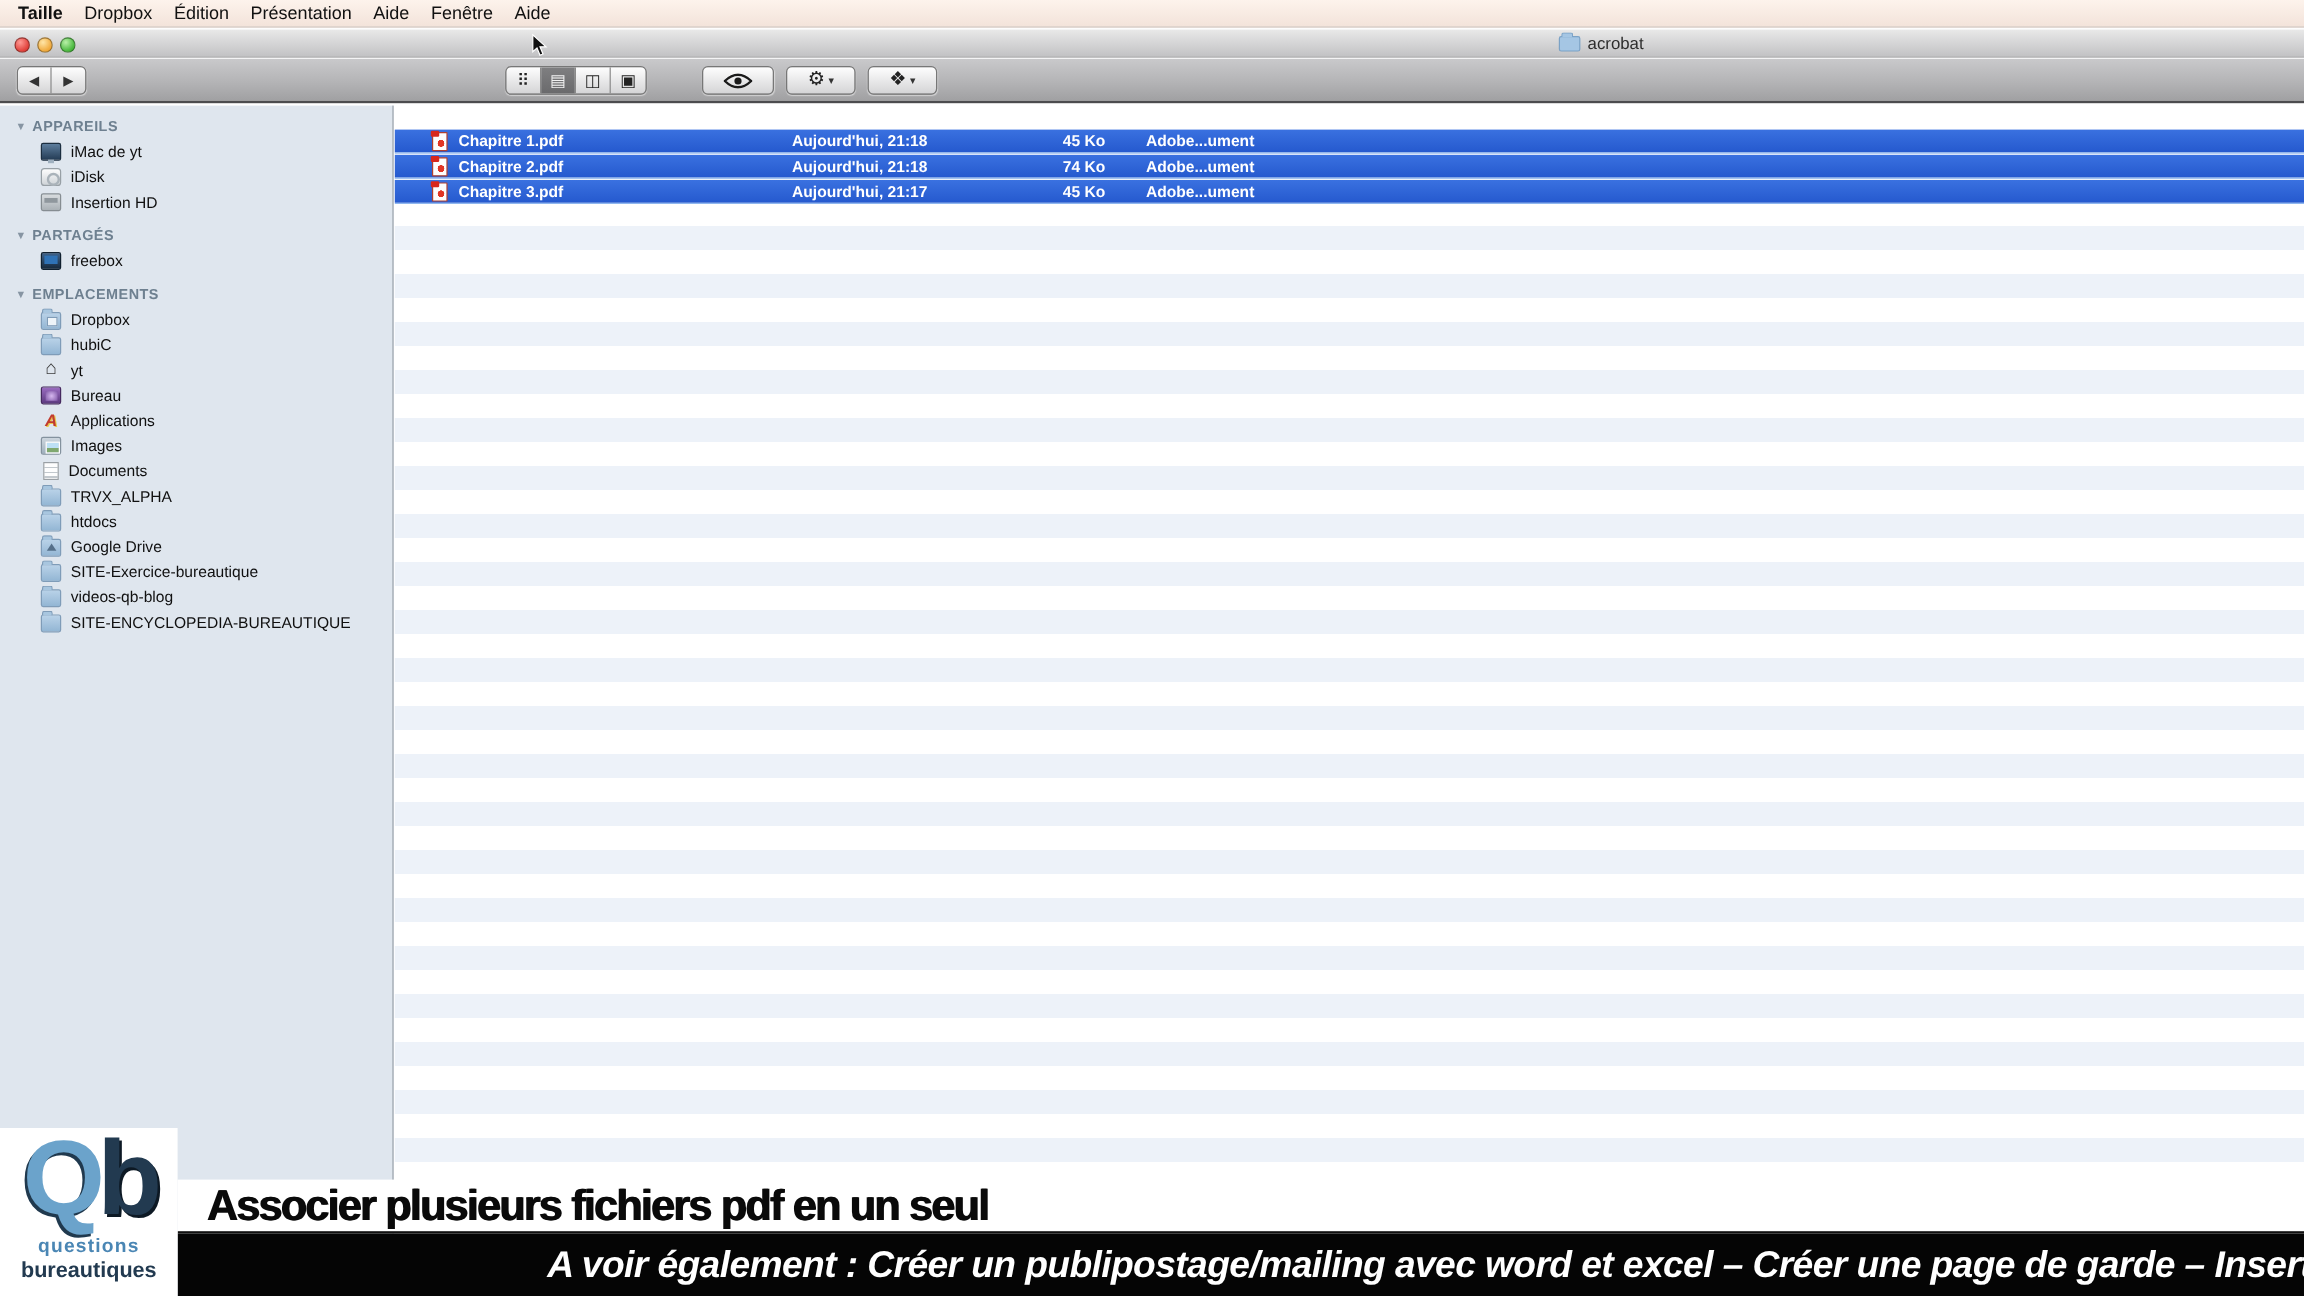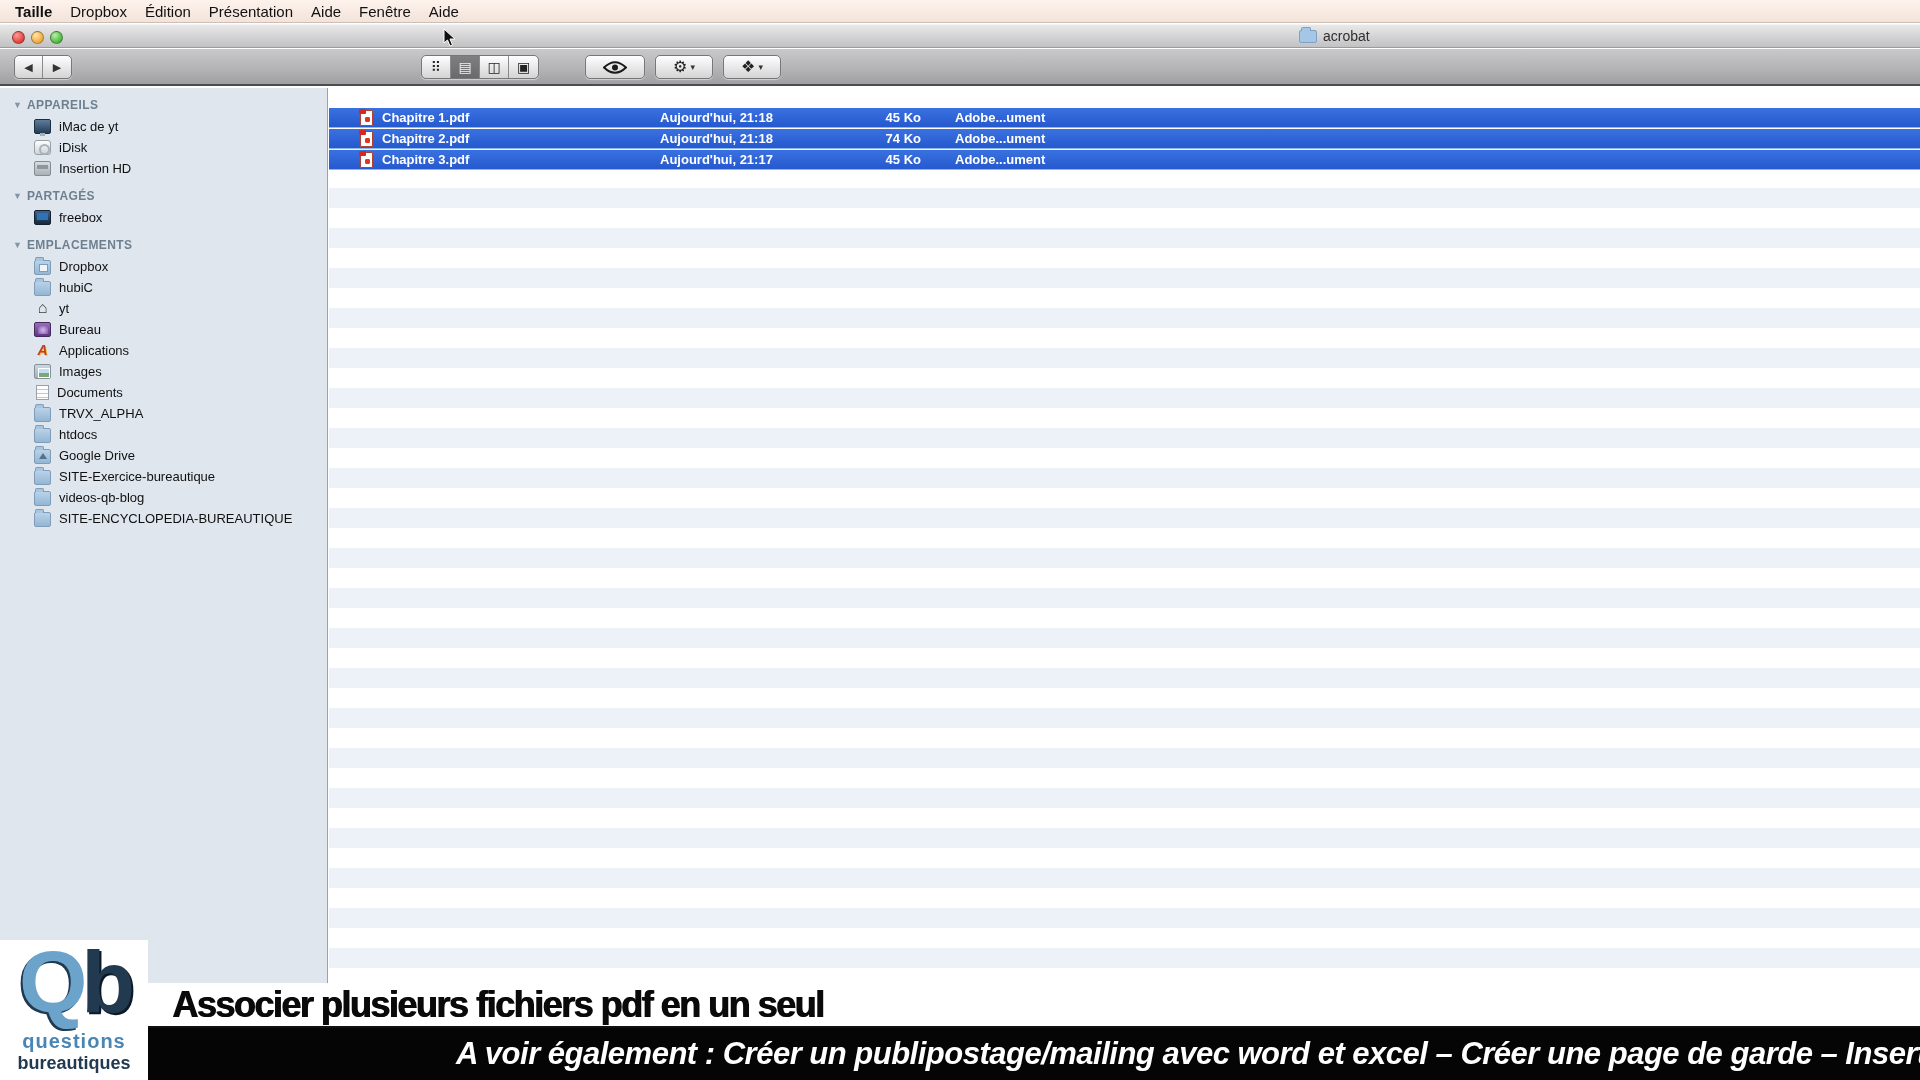--- a/index.html
+++ b/index.html
@@ -151,21 +151,21 @@
   .pdf-icon::after { content:""; position:absolute; left:3px; top:5px; width:7px; height:7px;
               background:radial-gradient(circle,#e03525 55%, #fdfdfd 60%); border-radius:50%; }
 
   
   .logo-box { position:absolute; left:0; top:940px; width:148px; height:140px; background:#fff;
               z-index:6; text-align:center; }
   .logo-qb { font-size:88px; font-weight:bold; line-height:80px; letter-spacing:-6px;
              margin-top:2px; }
   .logo-qb .q { color:#6ba3cb; text-shadow:-2px 2px 0 #20394e; }
   .logo-qb .b { color:#223a50; text-shadow:2px 2px 0 #0d1924; }
-  .logo-w1 { font-size:20px; font-weight:bold; color:#4a86b4; letter-spacing:1px; margin-top:8px; }
+  .logo-w1 { font-size:16px; font-weight:bold; color:#4a86b4; letter-spacing:1px; margin-top:8px; }
   .logo-w2 { font-size:18px; font-weight:bold; color:#223a50; letter-spacing:0; }
 
   .headline-band { position:absolute; left:148px; top:983px; width:1772px; height:45px;
               background:#fff; border-bottom:2px solid #111; z-index:5; display:flex;
               align-items:flex-end; }
   .headline-band span { font-size:36px; font-weight:bold; color:#0a0a0a; letter-spacing:-1.5px;
               padding-left:24px; text-shadow:1px 0 0 #0a0a0a; }
   .ticker-band { position:absolute; left:148px; top:1028px; width:1772px; height:52px;
               background:#050505; z-index:5; display:flex; align-items:center; overflow:hidden; }
   .ticker-band span { font-size:31px; font-weight:bold; font-style:italic; color:#fff;

